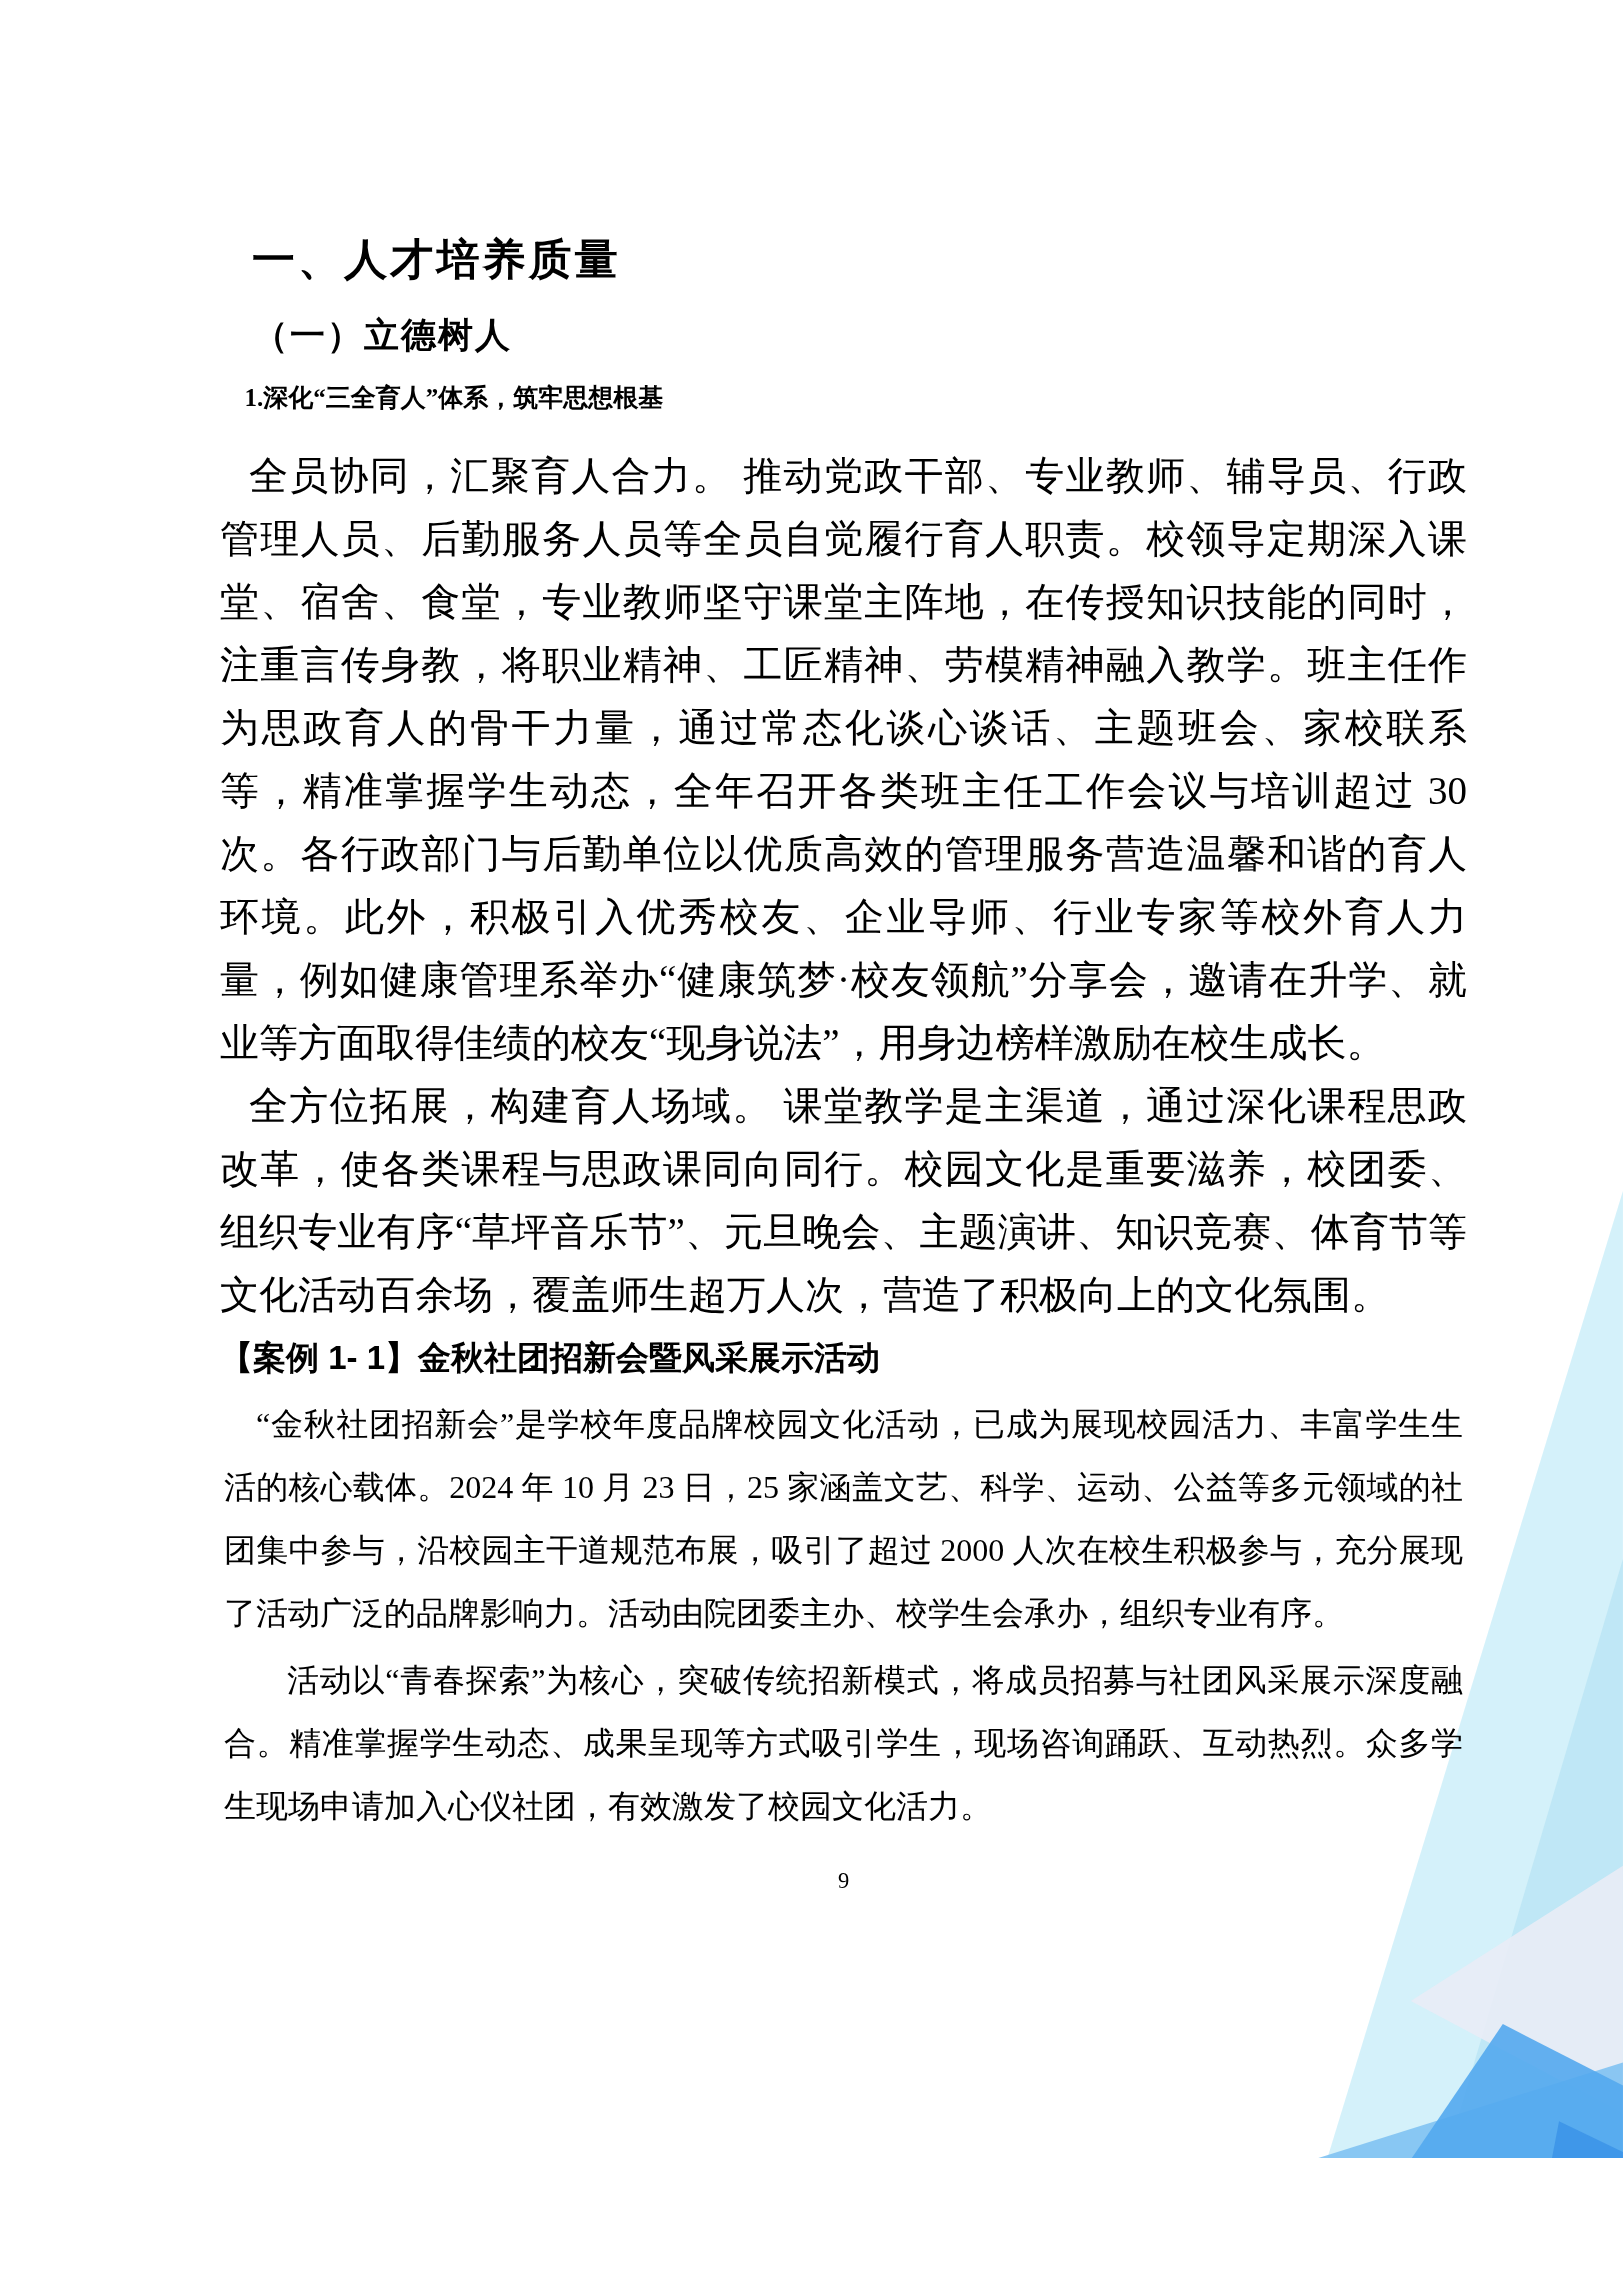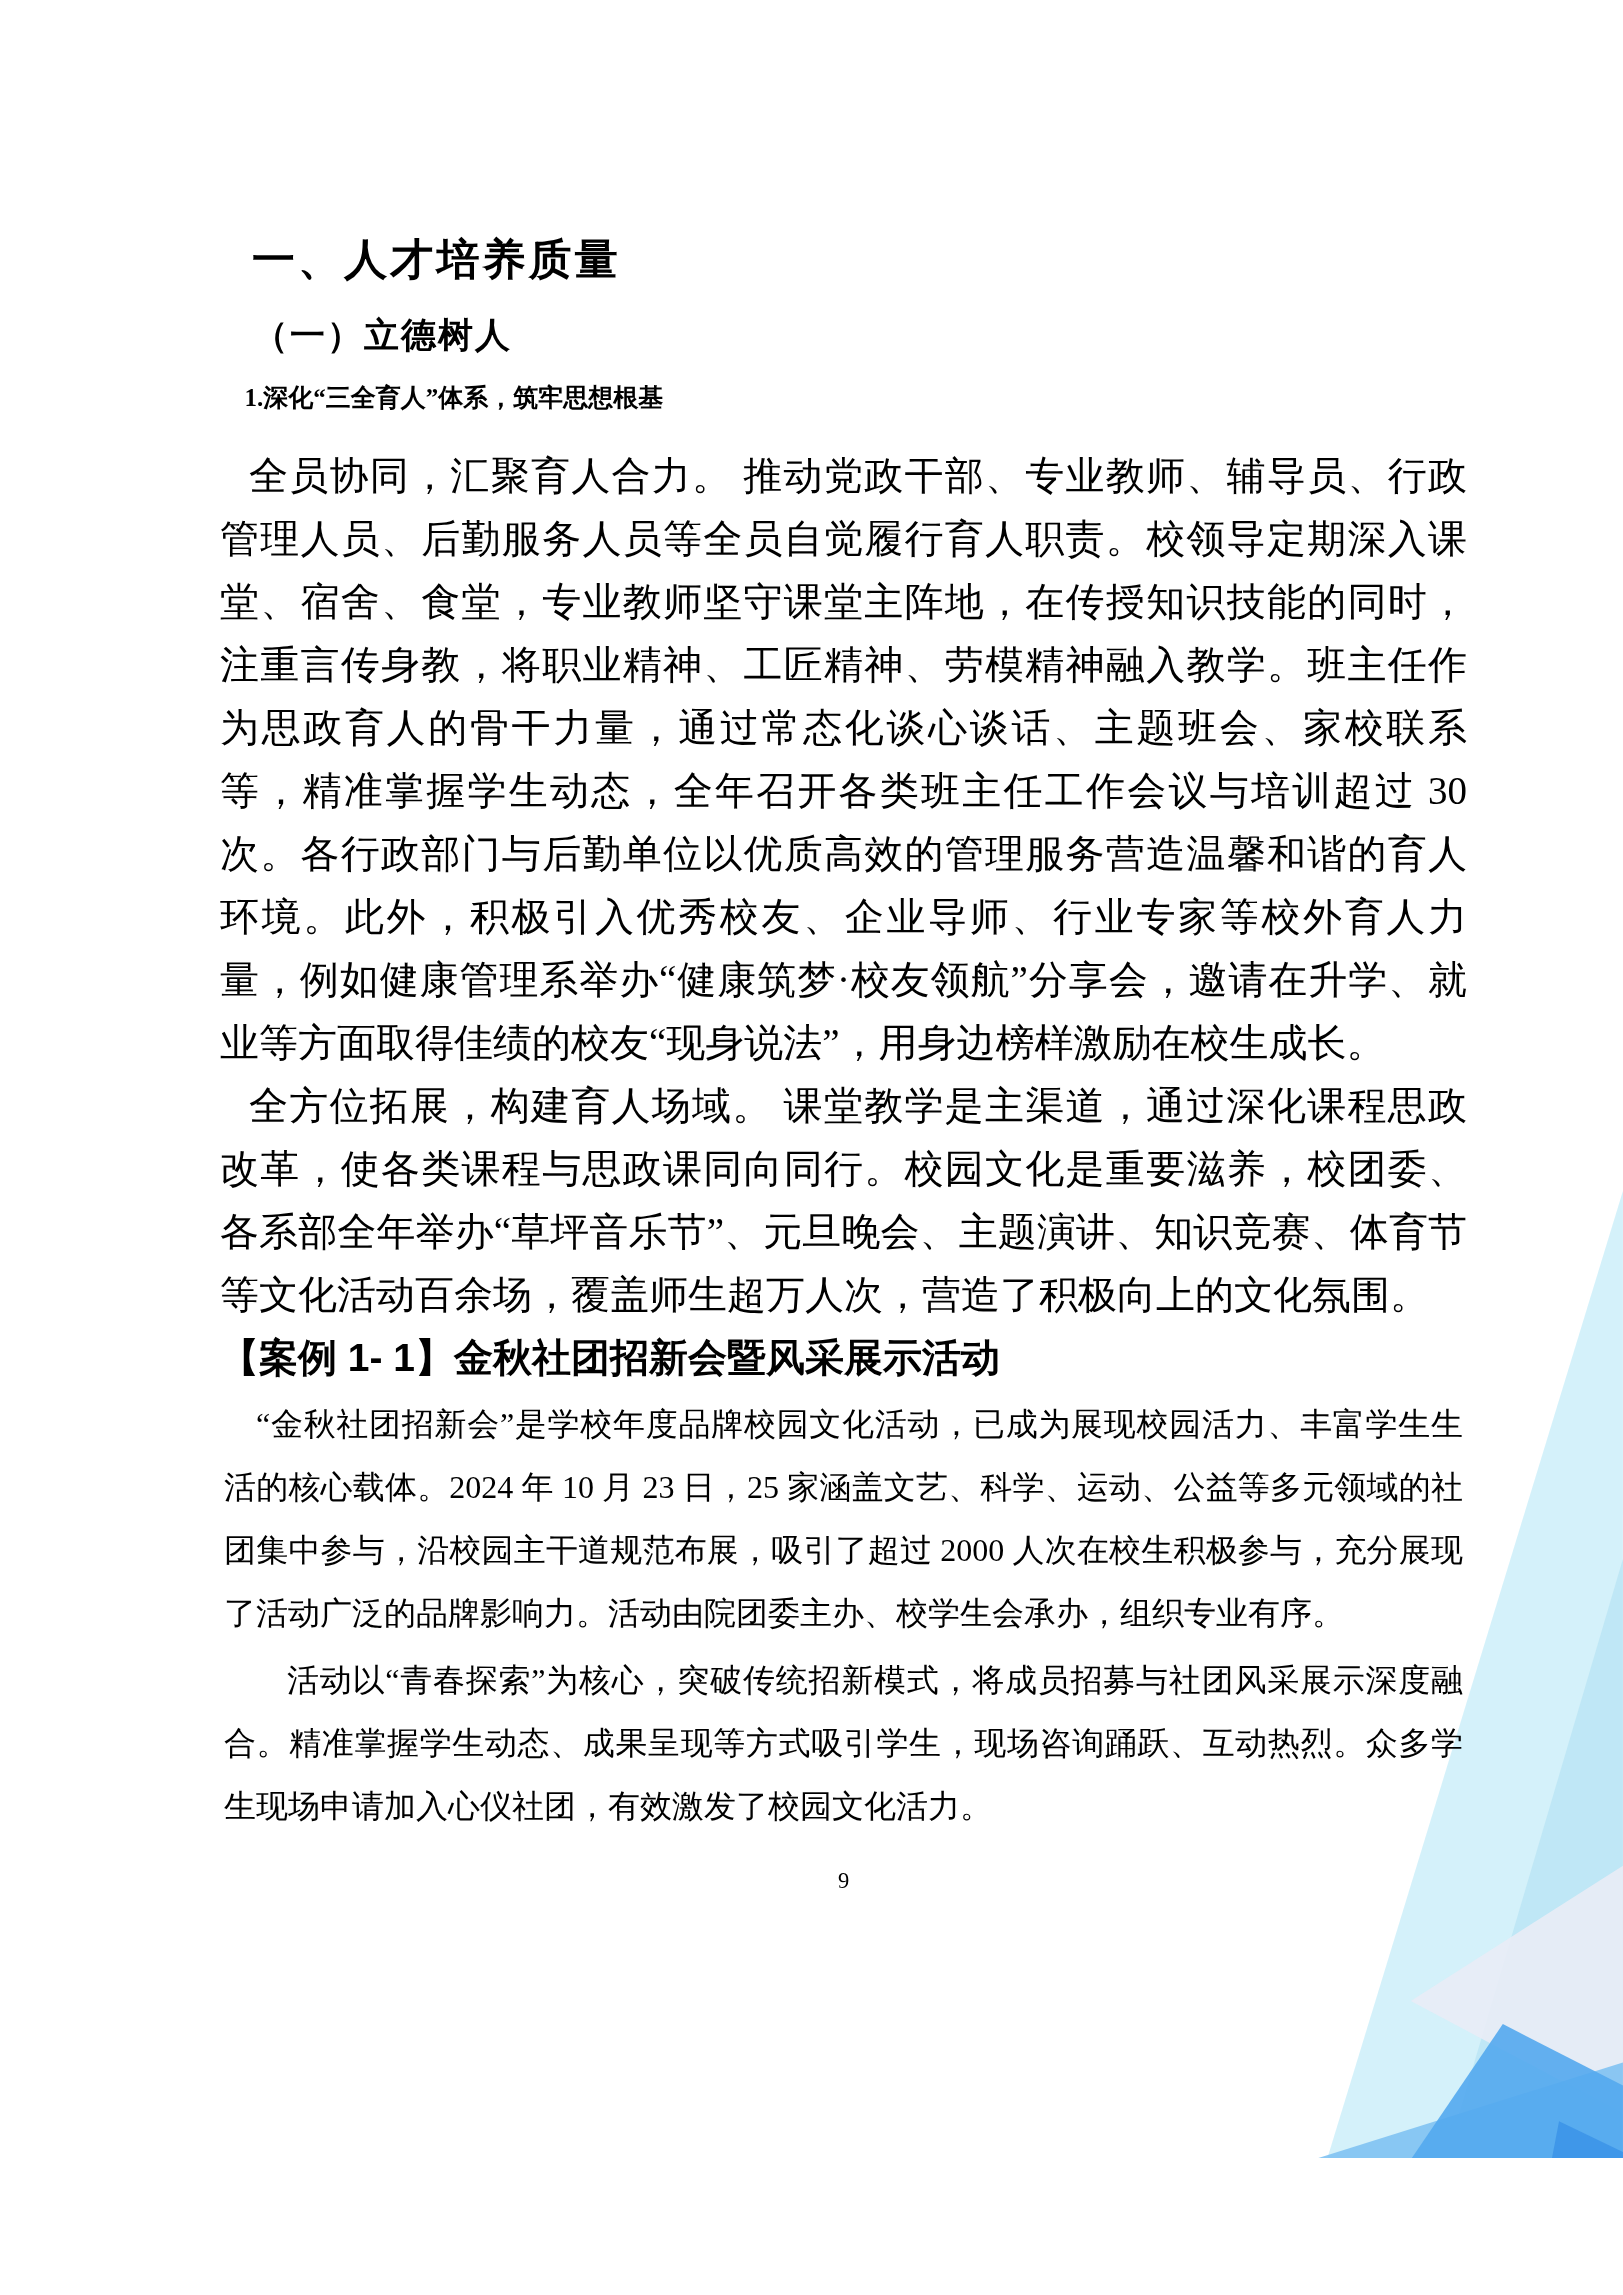--- a/index.html
+++ b/index.html
@@ -52,21 +52,21 @@
   .para {
     font-size: 39px;
     line-height: 63px;
     text-align: justify;
     text-indent: 29px;
     margin: 0;
   }
   .case-title {
     font-family: "Liberation Sans", sans-serif;
     font-weight: bold;
-    font-size: 39px;
+    font-size: 33px;
     line-height: 63px;
     margin: 0;
   }
   .case-para {
     font-size: 32px;
     line-height: 63px;
     text-align: justify;
     text-indent: 32px;
     margin: 4px;
   }
@@ -95,21 +95,21 @@
   <div class="content">
     <div class="h1">一、人才培养质量</div>
 
     <div class="h2">（一）立德树人</div>
 
     <div class="h3">1.深化“三全育人”体系，筑牢思想根基</div>
 
     <p class="para">全员协同，汇聚育人合力。 推动党政干部、专业教师、辅导员、行政管理人员、后勤服务人员等全员自觉履行育人职责。校领导定期深入课堂、宿舍、食堂，专业教师坚守课堂主阵地，在传授知识技能的同时，注重言传身教，将职业精神、工匠精神、劳模精神融入教学。班主任作为思政育人的骨干力量，通过常态化谈心谈话、主题班会、家校联系等，精准掌握学生动态，全年召开各类班主任工作会议与培训超过 30 次。各行政部门与后勤单位以优质高效的管理服务营造温馨和谐的育人环境。此外，积极引入优秀校友、企业导师、行业专家等校外育人力量，例如健康管理系举办“健康筑梦·校友领航”分享会，邀请在升学、就业等方面取得佳绩的校友“现身说法”，用身边榜样激励在校生成长。</p>
 
 
-    <p class="para">全方位拓展，构建育人场域。 课堂教学是主渠道，通过深化课程思政改革，使各类课程与思政课同向同行。校园文化是重要滋养，校团委、各系部全年举办“草坪音乐节”、元旦晚会、主题演讲、知识竞赛、体育节等文化活动百余场，覆盖师生超万人次，营造了积极向上的文化氛围。</p>
+    <p class="para">全方位拓展，构建育人场域。 课堂教学是主渠道，通过深化课程思政改革，使各类课程与思政课同向同行。校园文化是重要滋养，校团委、组织专业有序“草坪音乐节”、元旦晚会、主题演讲、知识竞赛、体育节等文化活动百余场，覆盖师生超万人次，营造了积极向上的文化氛围。</p>
 
     <div class="case-title">【案例 1- 1】金秋社团招新会暨风采展示活动</div>
 
     <p class="case-para">“金秋社团招新会”是学校年度品牌校园文化活动，已成为展现校园活力、丰富学生生活的核心载体。2024 年 10 月 23 日，25 家涵盖文艺、科学、运动、公益等多元领域的社团集中参与，沿校园主干道规范布展，吸引了超过 2000 人次在校生积极参与，充分展现了活动广泛的品牌影响力。活动由院团委主办、校学生会承办，组织专业有序。</p>
 
     <p class="case-para indent2">活动以“青春探索”为核心，突破传统招新模式，将成员招募与社团风采展示深度融合。精准掌握学生动态、成果呈现等方式吸引学生，现场咨询踊跃、互动热烈。众多学生现场申请加入心仪社团，有效激发了校园文化活力。</p>
 
     <div class="page-number">9</div>
   </div>
 

